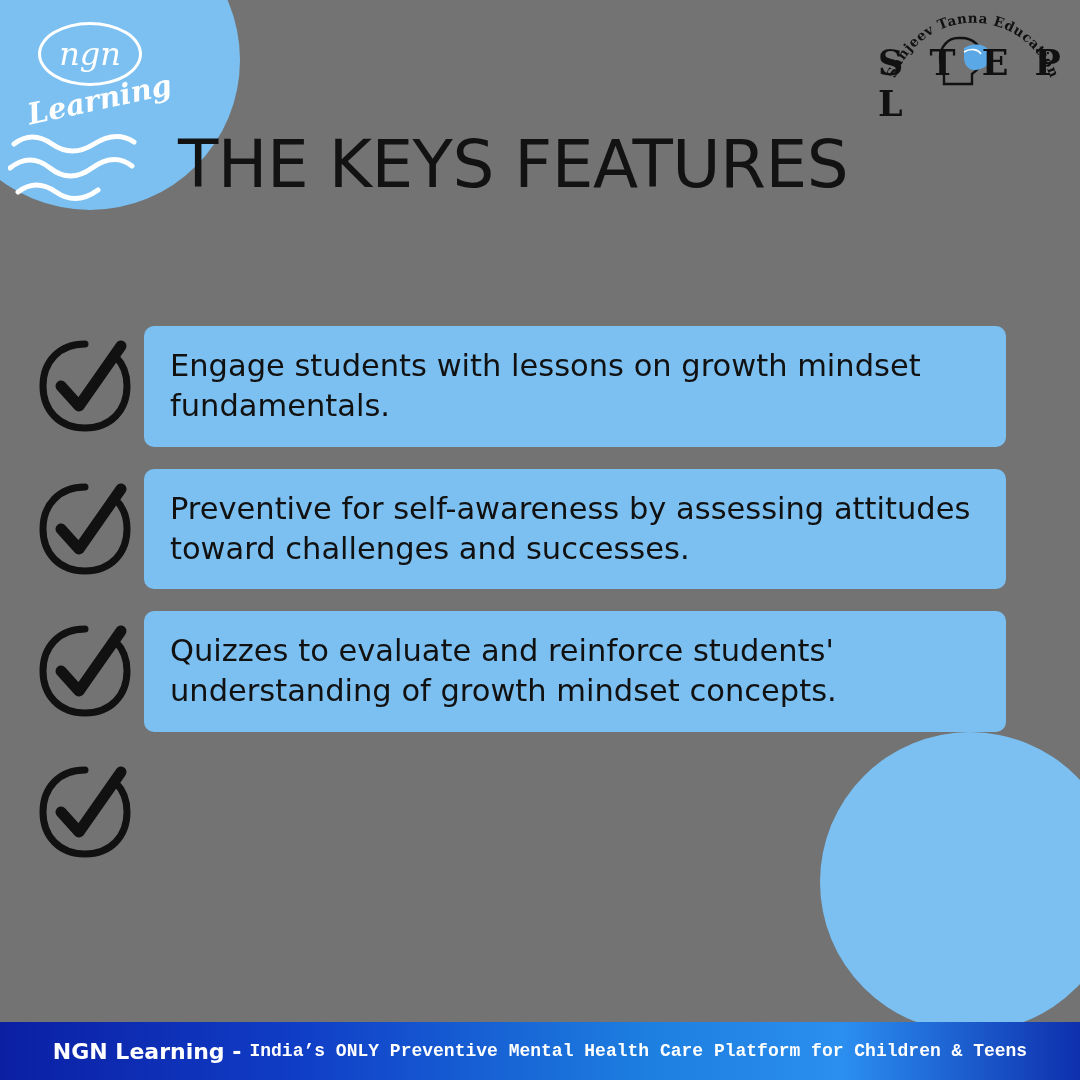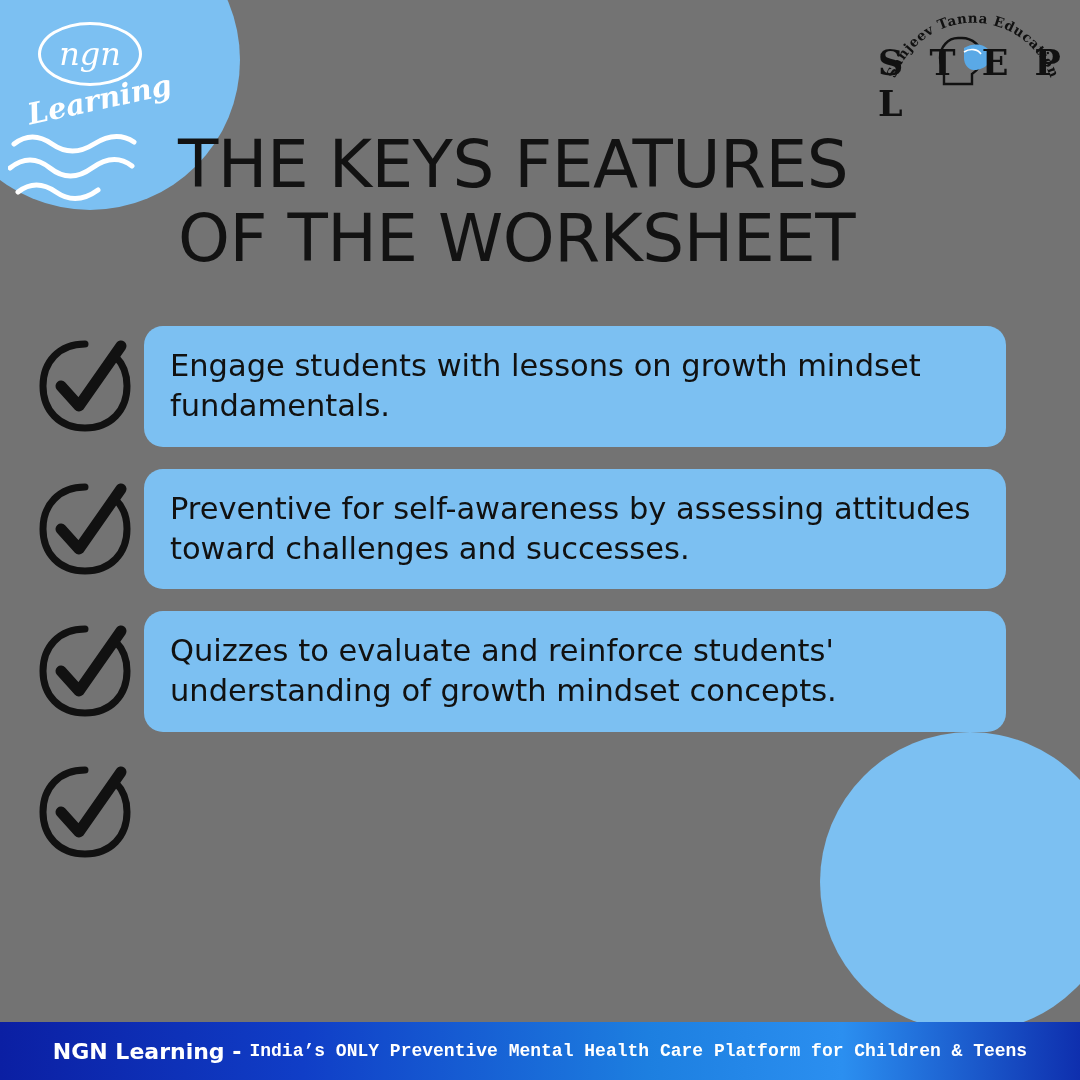--- a/index.html
+++ b/index.html
@@ -160,21 +160,21 @@
   .check-icon {
     flex: 0 0 118px;
     height: 116px;
     display: flex;
     align-items: center;
     justify-content: center;
   }
   .feature-text {
     flex: 1 1 auto;
     background: #7cc0f2;
-    border-radius: 19px;
+    border-radius: 10px;
     padding: 20px 26px;
     box-sizing: border-box;
     min-height: 116px;
     display: flex;
     align-items: center;
     font-family: "DejaVu Sans", sans-serif;
     font-size: 30.5px;
     line-height: 1.32;
     color: #111111;
   }
@@ -238,21 +238,20 @@
         <path d="M80 30 C70 30 62 39 62 50 C62 58 66 62 66 68 L66 76 L94 76 L94 66 C100 62 104 56 104 48 C104 38 94 30 84 30 Z" fill="none" stroke="#111111" stroke-width="2.4"></path>
         <path d="M86 40 C96 34 108 36 112 44 C116 52 108 62 96 62 C90 62 86 56 86 50 Z" fill="#5aa9e6"></path>
         <path d="M86 44 C92 40 100 41 103 46" stroke="#ffffff" stroke-width="1.6" fill="none"></path>
       </g>
     </svg>
     <div class="stepl-word">S T E P L</div>
   </div>
 
   <h1 class="title">
     <span class="line">THE KEYS FEATURES</span>
-    <span class="line">OF THE WORKSHEET</span>
   </h1>
 
   <div class="features">
 
     <div class="feature-row">
       <div class="check-icon">
         <svg width="104" height="104" viewBox="0 0 104 104">
           <path d="M52 10 C26 10 10 28 10 52 C10 76 26 94 52 94 C78 94 94 76 94 52 C94 40 90 30 83 23" fill="none" stroke="#111111" stroke-width="7" stroke-linecap="round"></path>
           <path d="M28 52 L46 72 L88 12" fill="none" stroke="#111111" stroke-width="11" stroke-linecap="round" stroke-linejoin="round"></path>
         </svg>

